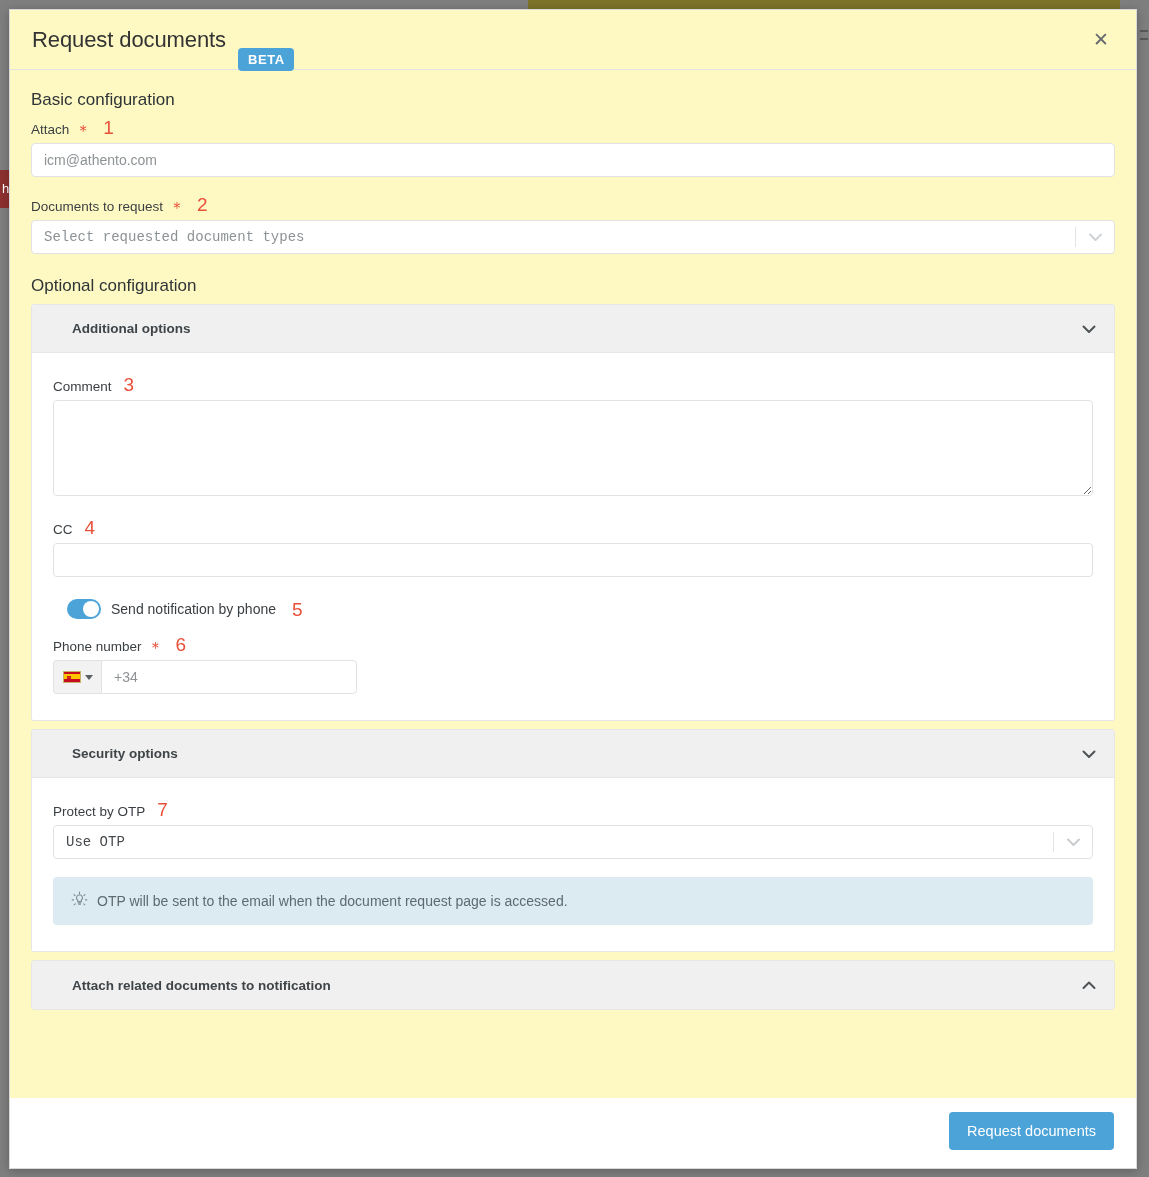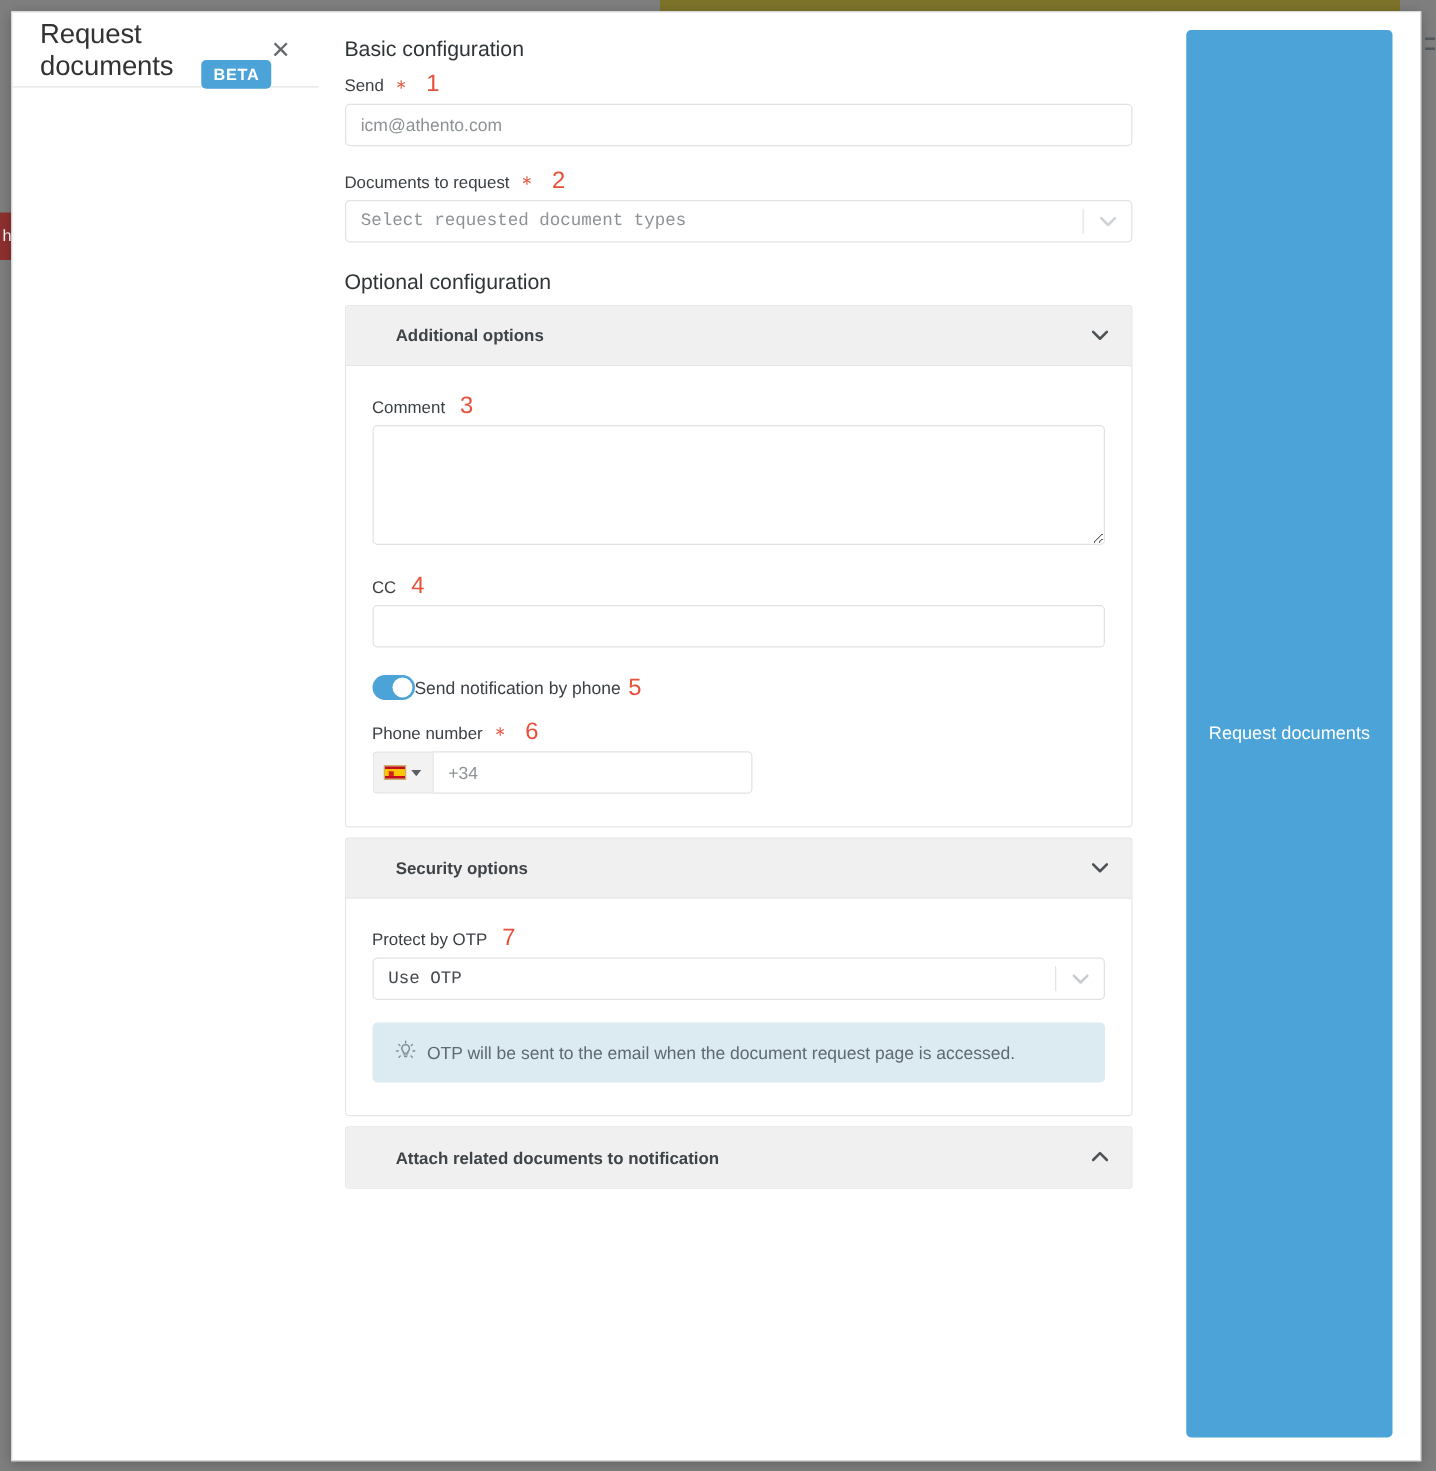--- a/index.html
+++ b/index.html
@@ -28,24 +28,24 @@
   .bg-edge-marks { position: absolute; right: 0; top: 0; width: 12px; height: 1177px; }
   .bg-edge-marks i {
     position: absolute; right: 1px; display: block;
     width: 8px; height: 2px; background: #555a5e;
   }
 
   
   .modal {
     position: absolute; left: 9px; top: 9px;
     width: 1128px; height: 1160px;
-    background: #ffffff;
+    background: #fef9c3;
     border: 1px solid #d9d9d9;
     box-shadow: 0 2px 10px rgba(0,0,0,.25);
-    display: flex; 
+    display: flex; flex-direction: column;
   }
   .modal-header {
     height: 60px; flex: 0 0 60px;
     border-bottom: 1px solid #e4e4e4;
     display: flex; align-items: center;
     padding: 0 22px 0 22px;
   }
   .modal-title {
     font-size: 22px; color: #333333; font-weight: 400; letter-spacing: -.1px;
   }
@@ -126,21 +126,21 @@
   .grp { margin-bottom: 18px; }
   .grp:last-child { margin-bottom: 0; }
 
   textarea.comment {
     width: 100%; height: 96px; resize: vertical;
     border: 1px solid #e2e2e2; border-radius: 4px;
     padding: 8px 12px; font-size: 14px; color: #44494d;
     font-family: "Liberation Sans", sans-serif; background: #ffffff;
   }
 
-  .toggle-row { display: flex; align-items: center; margin: 22px 0 16px 0; }
+  .toggle-row { display: flex; align-items: center; gap: 10px; margin: 22px 0 16px 14px; }
   .toggle {
     width: 34px; height: 20px; border-radius: 10px;
     background: #4ba3d8; position: relative; cursor: pointer; flex: 0 0 34px;
   }
   .toggle .knob {
     position: absolute; top: 2px; left: 16px;
     width: 16px; height: 16px; border-radius: 50%;
     background: #ffffff;
   }
   .toggle-label { font-size: 14px; color: #3a3f43; }
@@ -215,21 +215,21 @@
       <span class="beta-badge">BETA</span>
       <button class="close-btn">✕</button>
     </div>
 
     <div class="modal-body">
 
       <div class="section-title">Basic configuration</div>
 
       <div class="grp">
         <div class="field-label">
-          <span>Send</span>
+          <span>Attach</span>
           <span class="req-star">＊</span>
           <span class="ann">1</span>
         </div>
         <input class="text-input" type="text" placeholder="icm@athento.com" style="">
       </div>
 
       <div class="grp">
         <div class="field-label">
           <span>Documents to request</span>
           <span class="req-star">＊</span>

